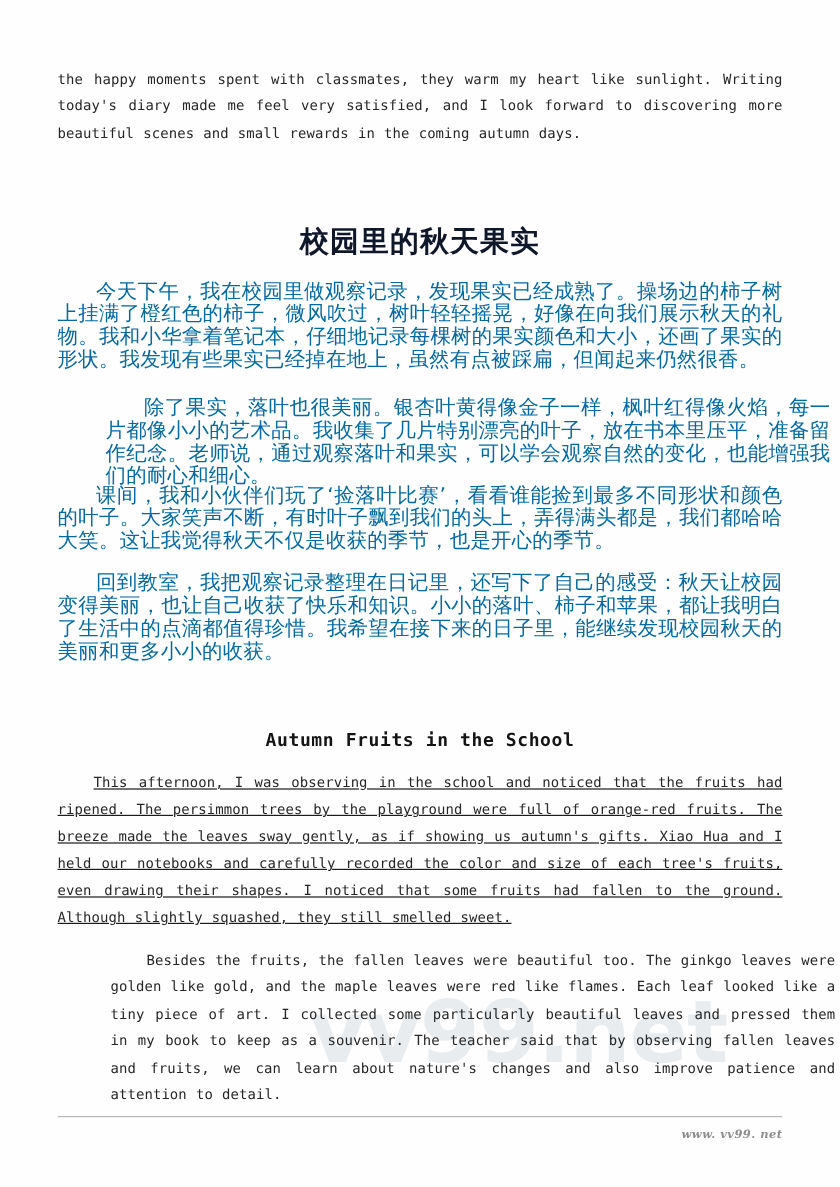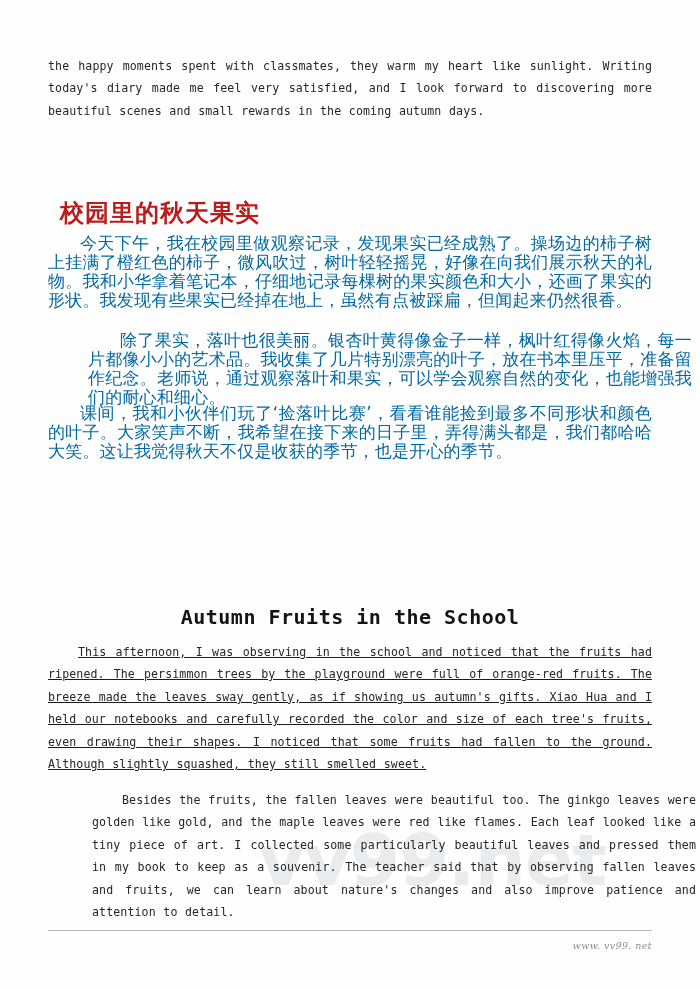--- a/index.html
+++ b/index.html
@@ -84,30 +84,30 @@
     text-indent: 32px;
     letter-spacing: 0.2px;
   }
 
   
   .zh-title {
     font-family: "DejaVu Serif", "Liberation Serif", serif;
     font-weight: 700;
     font-size: 24px;
     line-height: 30px;
-    text-align: left;
-    color: #b91c1c;
-    margin: 12px;
+    text-align: center;
+    color: #0f172a;
+    margin: 0;
     letter-spacing: 1px;
   }
 
   .en-title {
     font-family: "DejaVu Sans Mono", "Liberation Mono", monospace;
     font-weight: 700;
-    font-size: 20px;
+    font-size: 15px;
     line-height: 26px;
     text-align: center;
     color: #141414;
     margin: 0;
     letter-spacing: 0.5px;
   }
 
   
   .blk { position: absolute; left: 0; width: 604px; }
 
@@ -120,20 +120,21 @@
   #blk-en-title    { top: 604px; }
   #blk-en-p1       { top: 641px; text-decoration: underline; }
   #blk-en-p2       { top: 789px; margin-left: 44px; }
 
   
   .footer {
     position: absolute;
     left: 48px;
     top: 930px;
     width: 604px;
+    font-weight: bold;
   }
   .footer-rule {
     width: 604px;
     height: 1px;
     background: #b8b8b8;
     margin: 0;
     border: 0;
   }
   .footer-url {
     margin-top: 9px;
@@ -164,23 +165,26 @@
 
     <div class="blk" id="blk-zh-p1">
       <p class="zh-para">今天下午，我在校园里做观察记录，发现果实已经成熟了。操场边的柿子树上挂满了橙红色的柿子，微风吹过，树叶轻轻摇晃，好像在向我们展示秋天的礼物。我和小华拿着笔记本，仔细地记录每棵树的果实颜色和大小，还画了果实的形状。我发现有些果实已经掉在地上，虽然有点被踩扁，但闻起来仍然很香。</p>
     </div>
 
     <div class="blk" id="blk-zh-p2">
       <p class="zh-para">除了果实，落叶也很美丽。银杏叶黄得像金子一样，枫叶红得像火焰，每一片都像小小的艺术品。我收集了几片特别漂亮的叶子，放在书本里压平，准备留作纪念。老师说，通过观察落叶和果实，可以学会观察自然的变化，也能增强我们的耐心和细心。</p>
     </div>
 
     <div class="blk" id="blk-zh-p3">
-      <p class="zh-para">课间，我和小伙伴们玩了‘捡落叶比赛’，看看谁能捡到最多不同形状和颜色的叶子。大家笑声不断，我希望在接下来的日子里，弄得满头都是，我们都哈哈大笑。这让我觉得秋天不仅是收获的季节，也是开心的季节。</p>
-    </div>
-
+      <p class="zh-para">课间，我和小伙伴们玩了‘捡落叶比赛’，看看谁能捡到最多不同形状和颜色的叶子。大家笑声不断，有时叶子飘到我们的头上，弄得满头都是，我们都哈哈大笑。这让我觉得秋天不仅是收获的季节，也是开心的季节。</p>
+    </div>
+
+    <div class="blk" id="blk-zh-p4">
+      <p class="zh-para">回到教室，我把观察记录整理在日记里，还写下了自己的感受：秋天让校园变得美丽，也让自己收获了快乐和知识。小小的落叶、柿子和苹果，都让我明白了生活中的点滴都值得珍惜。我希望在接下来的日子里，能继续发现校园秋天的美丽和更多小小的收获。</p>
+    </div>
 
     <div class="blk" id="blk-en-title">
       <h2 class="en-title">Autumn Fruits in the School</h2>
     </div>
 
     <div class="blk" id="blk-en-p1">
       <p class="en-para indent">This afternoon, I was observing in the school and noticed that the fruits had ripened. The persimmon trees by the playground were full of orange-red fruits. The breeze made the leaves sway gently, as if showing us autumn's gifts. Xiao Hua and I held our notebooks and carefully recorded the color and size of each tree's fruits, even drawing their shapes. I noticed that some fruits had fallen to the ground. Although slightly squashed, they still smelled sweet.</p>
     </div>
 
     <div class="blk" id="blk-en-p2">

